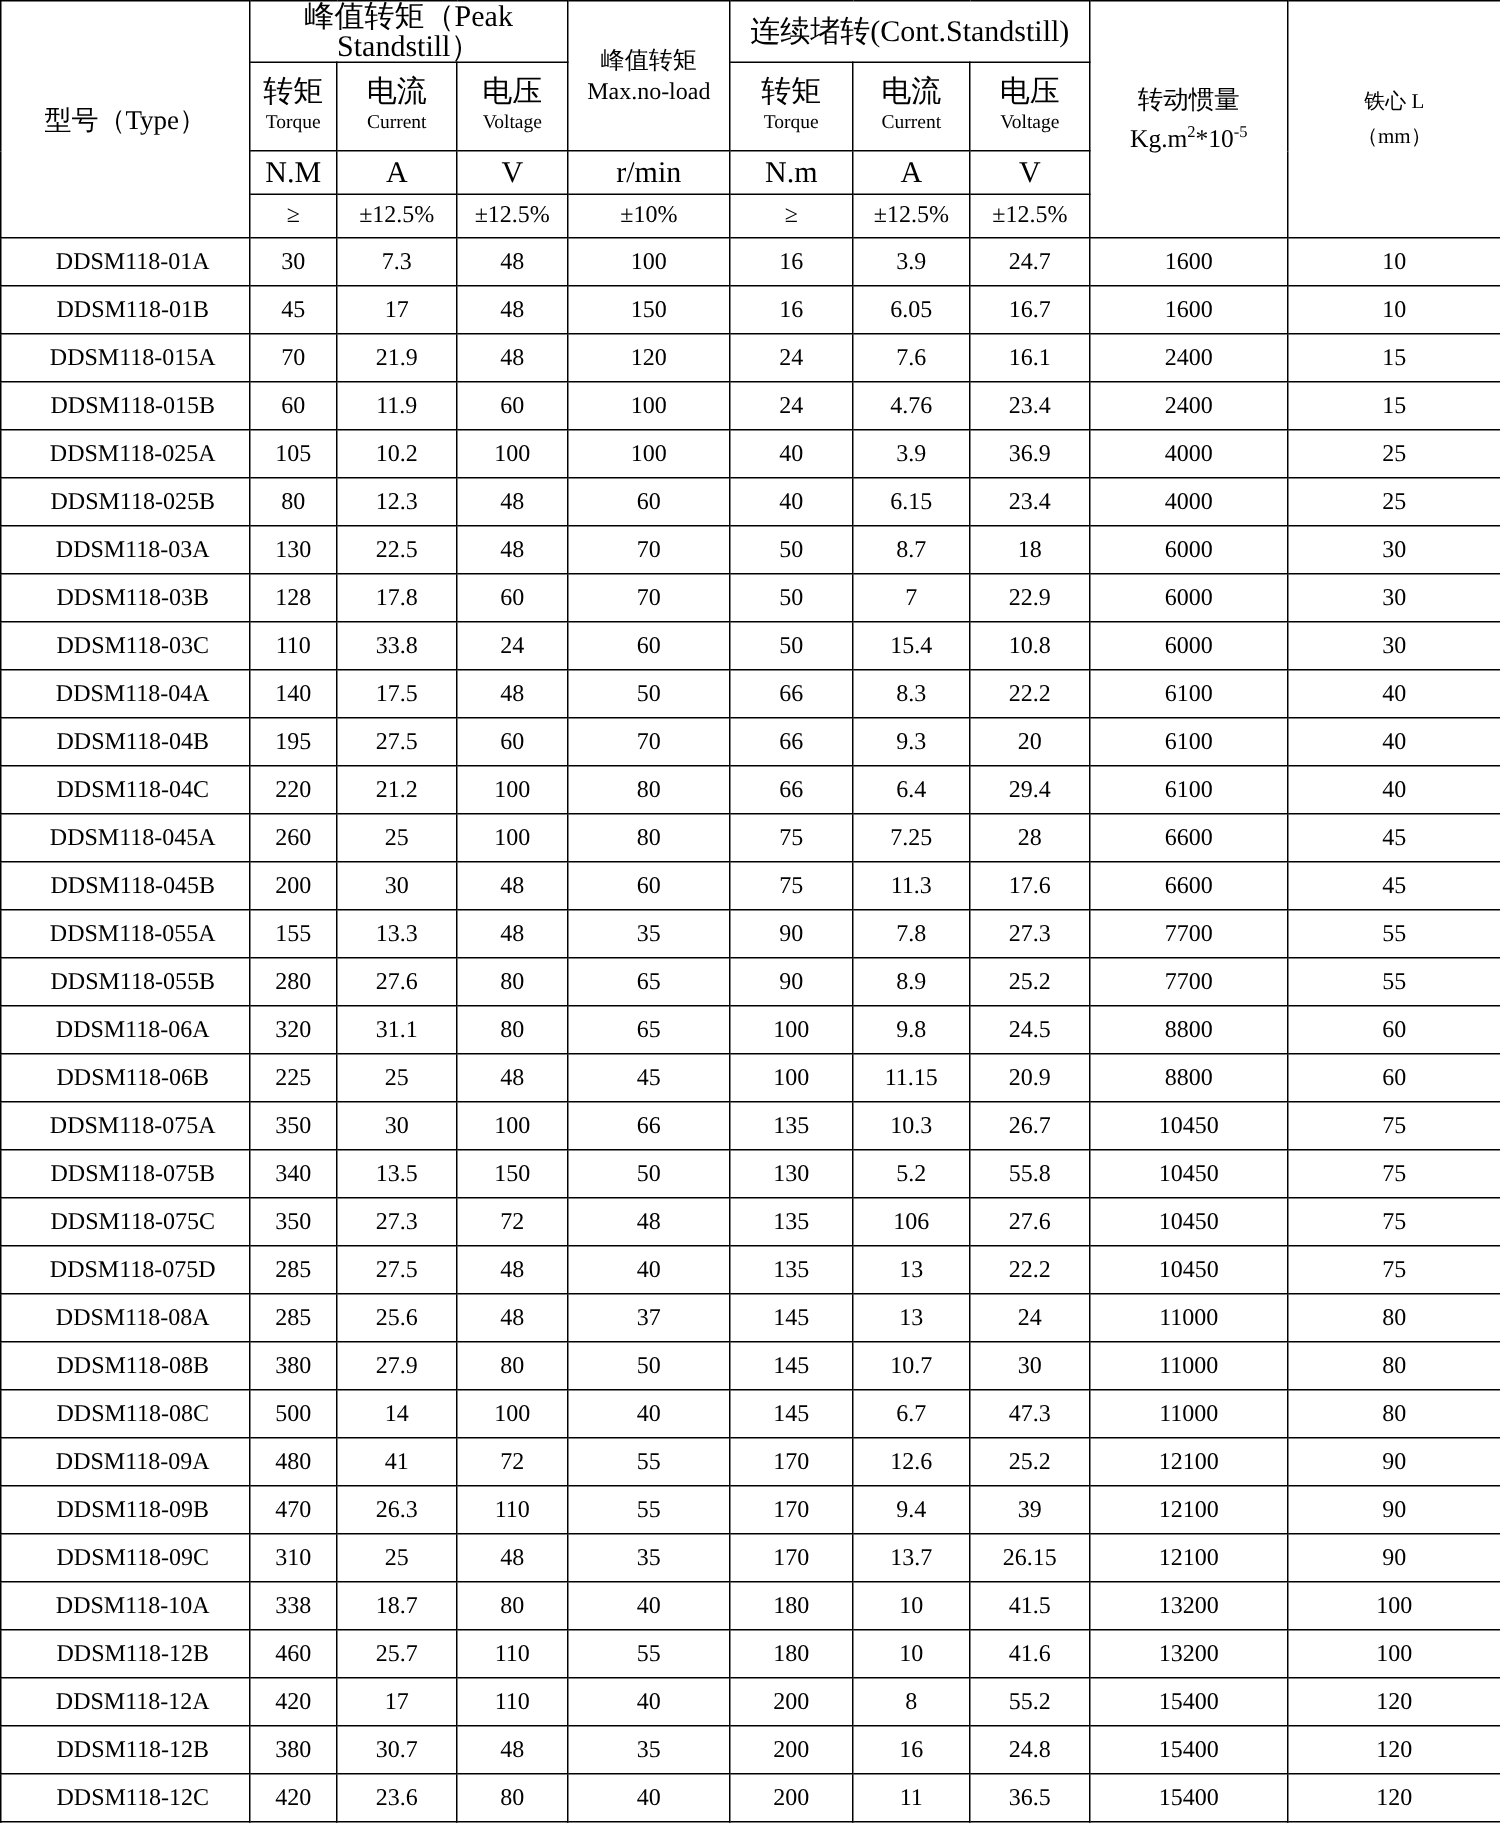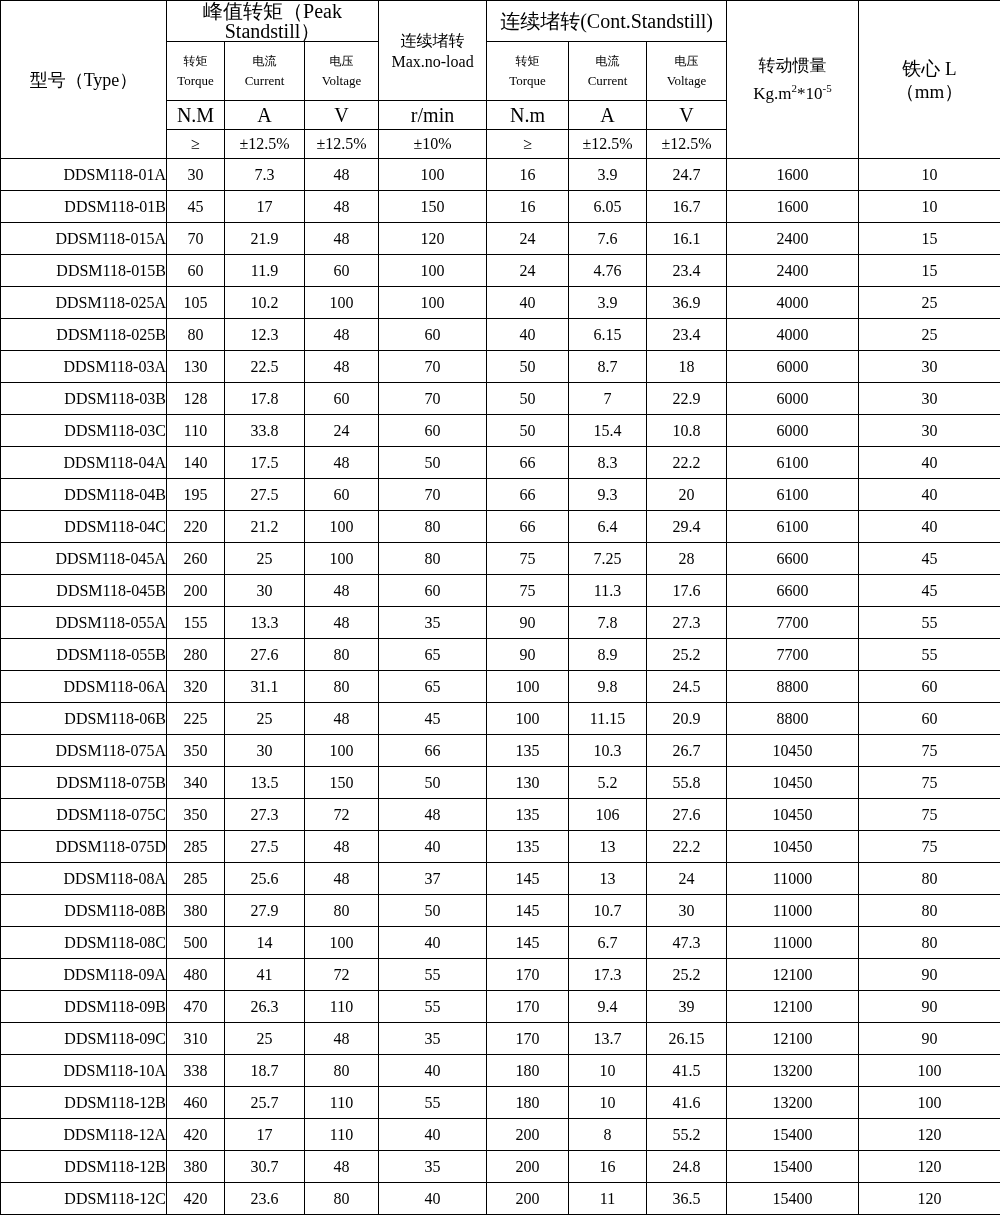--- a/index.html
+++ b/index.html
@@ -41,21 +41,21 @@
     height: 30px;
     line-height: 20px;
   }
   .sub-head {
     font-size: 16px;
     height: 58px;
     line-height: 19px;
   }
   .sub-head .cn {
     display: block;
-    font-size: 12px;
+    font-size: 20px;
   }
   .sub-head .en {
     display: block;
     font-size: 13px;
   }
   .unit-head {
     font-size: 20px;
     height: 28px;
     margin-left: 36px;
   }
@@ -68,30 +68,30 @@
   }
   .nl-head {
     font-size: 16px;
     line-height: 21px;
   }
   .inertia-head {
     font-size: 17px;
     line-height: 23px;
   }
   .len-head {
-    font-size: 19px;
+    font-size: 14px;
     line-height: 23px;
   }
   #spec-table tbody td {
     font-size: 16px;
     height: 31px;
   }
   #spec-table tbody td.type-cell {
     font-size: 16px;
-    text-align: right;
+    text-align: center;
     padding-left: 10px;
   }
   sup { font-size: 11px; }
   .nowrap { white-space: nowrap; }
 </style>
 </head>
 <body>
 
 <table id="spec-table">
   <colgroup>
@@ -104,21 +104,21 @@
       <col class="c-cc">
       <col class="c-cv">
     <col class="c-in">
       <col class="c-len">
   </colgroup>
   <thead>
     <tr>
       <th rowspan="4" class="type-head">型号（Type）</th>
       <th colspan="3" class="grp-head">峰值转矩（Peak Standstill）</th>
       <th rowspan="2" class="nl-head">
-        <span class="cn">连续堵转</span>
+        <span class="cn">峰值转矩</span>
         <span class="en">Max.no-load</span>
       </th>
       <th colspan="3" class="grp-head">连续堵转(Cont.Standstill)</th>
       <th rowspan="4" class="inertia-head">
         <span class="cn">转动惯量</span>
         <span class="en nowrap">Kg.m<sup>2</sup>*10<sup>-5</sup></span>
       </th>
       <th rowspan="4" class="len-head">
         <span>铁心 L</span><br>
         <span>（mm）</span>
@@ -470,21 +470,21 @@
         <td>11000</td>
         <td>80</td>
       </tr>
       <tr>
         <td class="type-cell">DDSM118-09A</td>
         <td>480</td>
         <td>41</td>
         <td>72</td>
         <td>55</td>
         <td>170</td>
-        <td>17.3</td>
+        <td>12.6</td>
         <td>25.2</td>
         <td>12100</td>
         <td>90</td>
       </tr>
       <tr>
         <td class="type-cell">DDSM118-09B</td>
         <td>470</td>
         <td>26.3</td>
         <td>110</td>
         <td>55</td>

